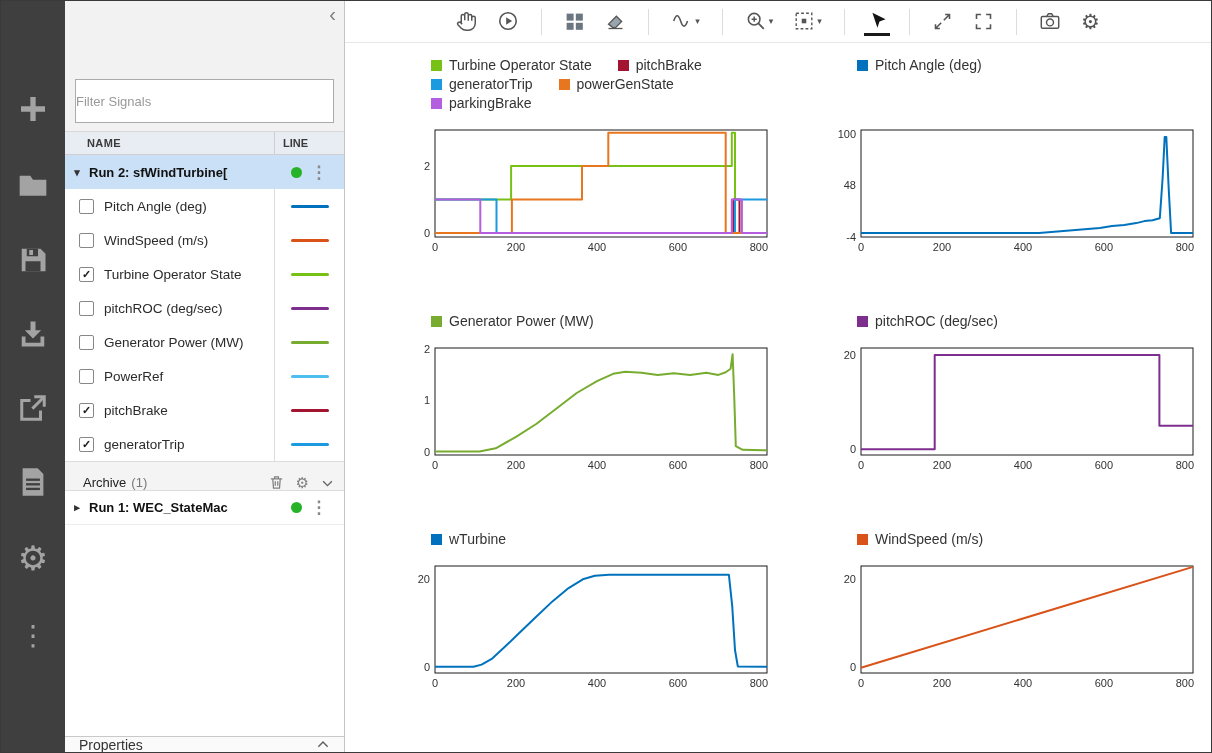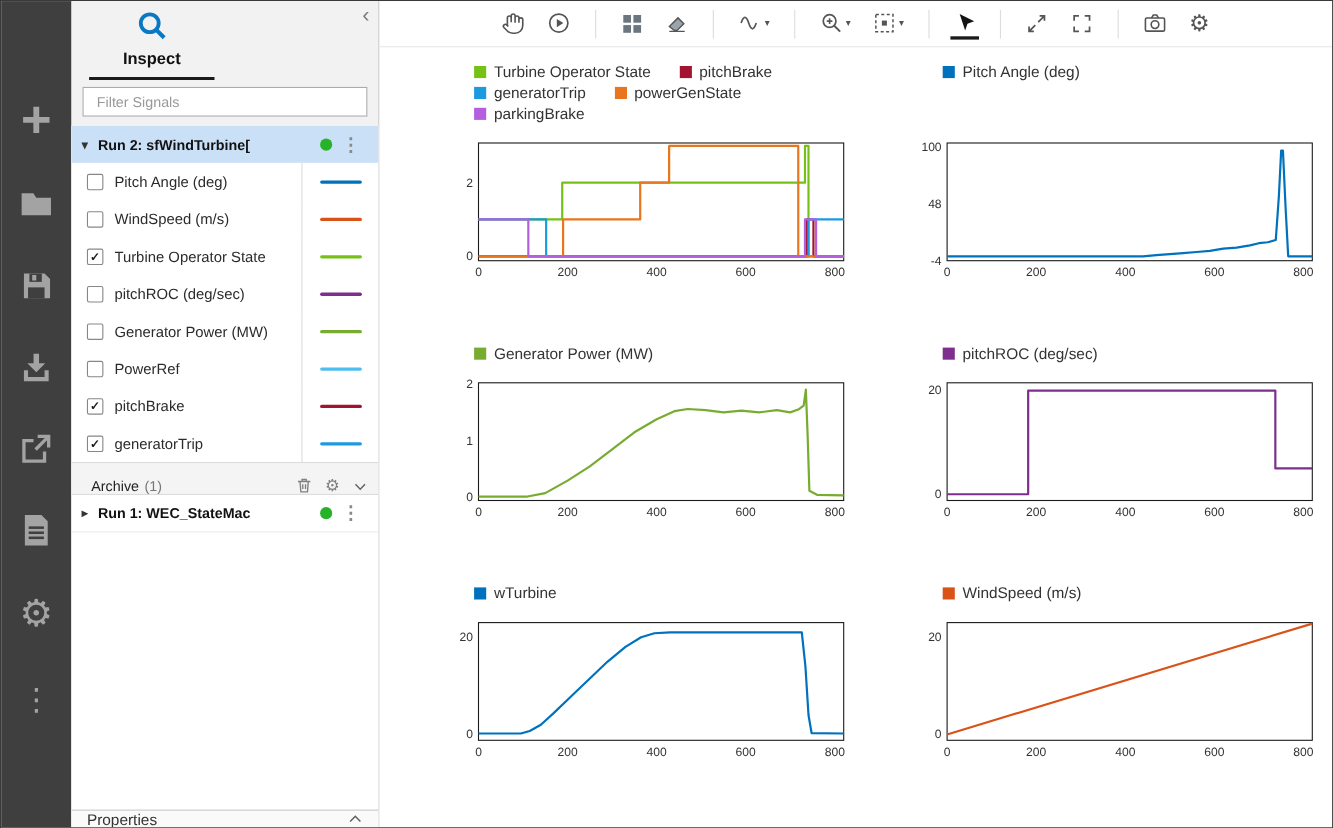--- a/index.html
+++ b/index.html
@@ -13,21 +13,21 @@
 
   
   .left-panel{width:280px;background:#F2F2F2;border-right:1px solid #C4C4C4;display:flex;flex-direction:column;flex-shrink:0}
   .tabs-row{position:relative;height:72px;display:flex;padding-left:16px;gap:22px;flex-shrink:0}
   .tab{width:114px;display:flex;flex-direction:column;align-items:center;padding-top:7px;gap:7px;cursor:pointer}
   .tab .lbl{font-size:15px;color:#222}
   .tab.active{box-shadow:inset 0 -3px 0 #1a1a1a}
   .tab.active .lbl{font-weight:bold;color:#111}
   .collapse-btn{position:absolute;right:8px;top:2px;font-size:20px;color:#7a7a7a;background:none;border:none;cursor:pointer}
   .filter-wrap{padding:6px 10px 8px;flex-shrink:0}
-  .filter-wrap input{width:100%;height:27px;border:1px solid #ABABAB;font-size:13px;padding:0 12px;color:#333;background:#fff;font-family:inherit}
+  .filter-wrap input{width:100%;height:44px;border:1px solid #ABABAB;font-size:13px;padding:0 0;color:#333;background:#fff;font-family:inherit}
   .filter-wrap input::placeholder{color:#999}
   .table-head{height:24px;display:flex;align-items:stretch;background:#E8EDF3;border-top:1px solid #D8D8D8;border-bottom:1px solid #CFCFCF;font-size:11px;font-weight:bold;color:#3a3a3a;flex-shrink:0}
   .table-head .name-col{flex:1;padding-left:22px;display:flex;align-items:center;letter-spacing:.4px}
   .head-line-col{width:70px;border-left:1px solid #CFCFCF;display:flex;align-items:center;padding-left:8px}
   .rows{background:#fff;flex:1;display:flex;flex-direction:column;overflow:hidden}
   .run-row{height:34px;display:flex;align-items:center;font-weight:bold;font-size:13px;color:#111;flex-shrink:0;cursor:pointer}
   .run-row.selected{background:#C9E0F7}
   .caret{width:24px;text-align:center;color:#333;font-size:11px}
   .run-label{flex:1;white-space:nowrap;overflow:hidden}
   .run-right{width:70px;display:flex;align-items:center;justify-content:center;gap:9px;align-self:stretch;flex-shrink:0}
@@ -110,34 +110,31 @@
     <button class="rail-btn">
       <span class="rail-glyph">⚙</span>
     </button>
     <button class="rail-btn">
       <span class="rail-glyph" style="font-size:28px">⋮</span>
     </button>
   </div>
 
   <div class="left-panel">
     <div class="tabs-row">
-      <div class="tab active">
-        <svg width="30" height="30" viewBox="0 0 24 24">
-            <circle cx="10.5" cy="10.5" r="6.5" fill="none" stroke="#0B78C2" stroke-width="2.8"></circle>
-            <path d="M15.3 15.3L21 21" stroke="#0B78C2" stroke-width="3"></path>
-          </svg>
-        <span class="lbl">Inspect</span>
-      </div>
       <button class="collapse-btn">‹</button>
     </div>
 
     <div class="filter-wrap">
       <input type="text" placeholder="Filter Signals" style="">
     </div>
 
+    <div class="table-head">
+      <div class="name-col">NAME</div>
+      <div class="head-line-col">LINE</div>
+    </div>
 
     <div class="rows">
       <div class="run-row selected">
         <span class="caret">▾</span>
         <span class="run-label">Run 2: sfWindTurbine[</span>
         <span class="run-right">
           <span class="dot" style="background: rgb(39, 179, 39);"></span>
           <span class="kebab">⋮</span>
         </span>
       </div>

